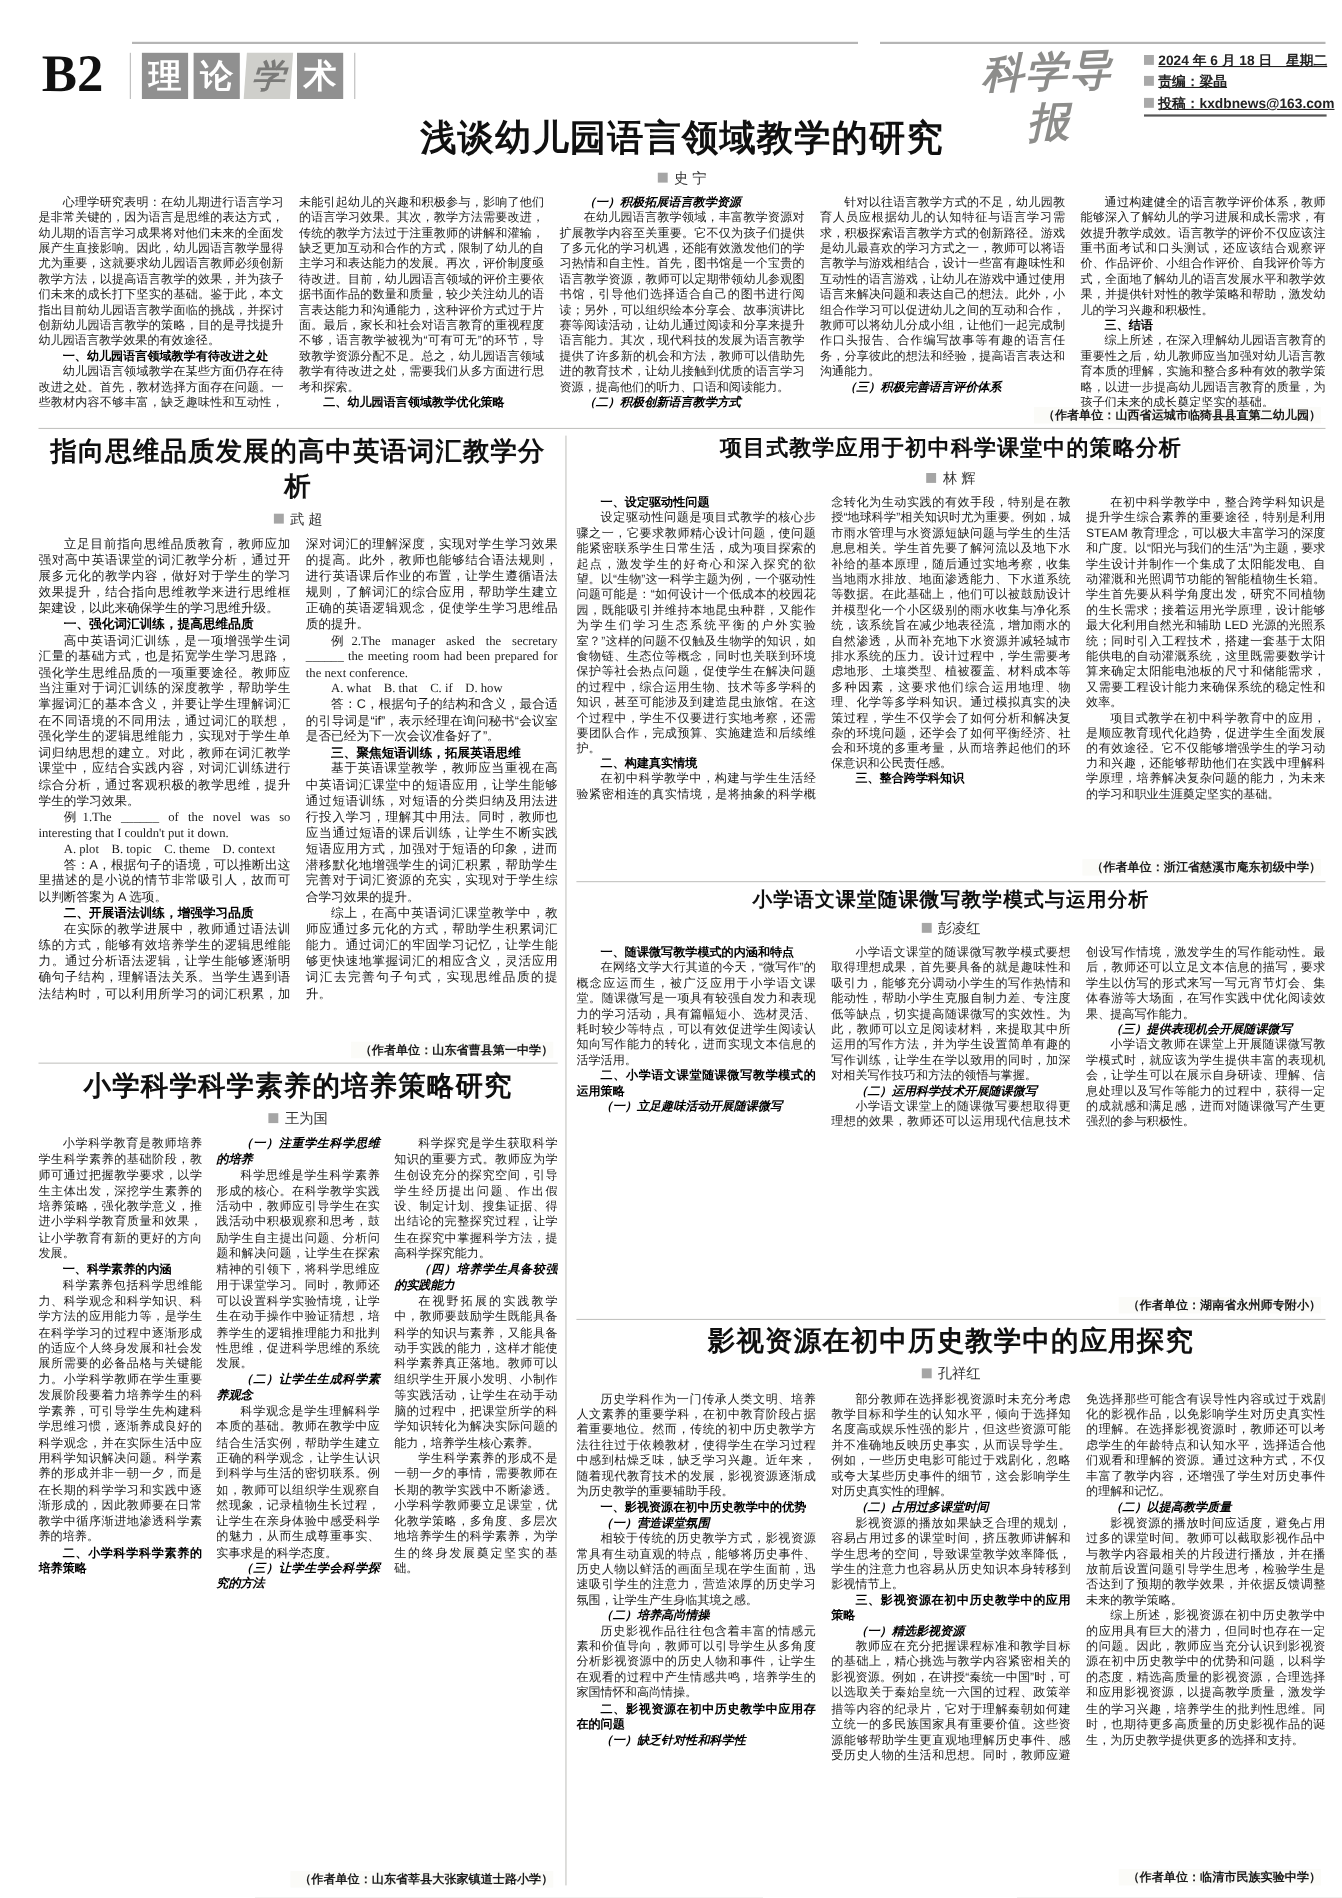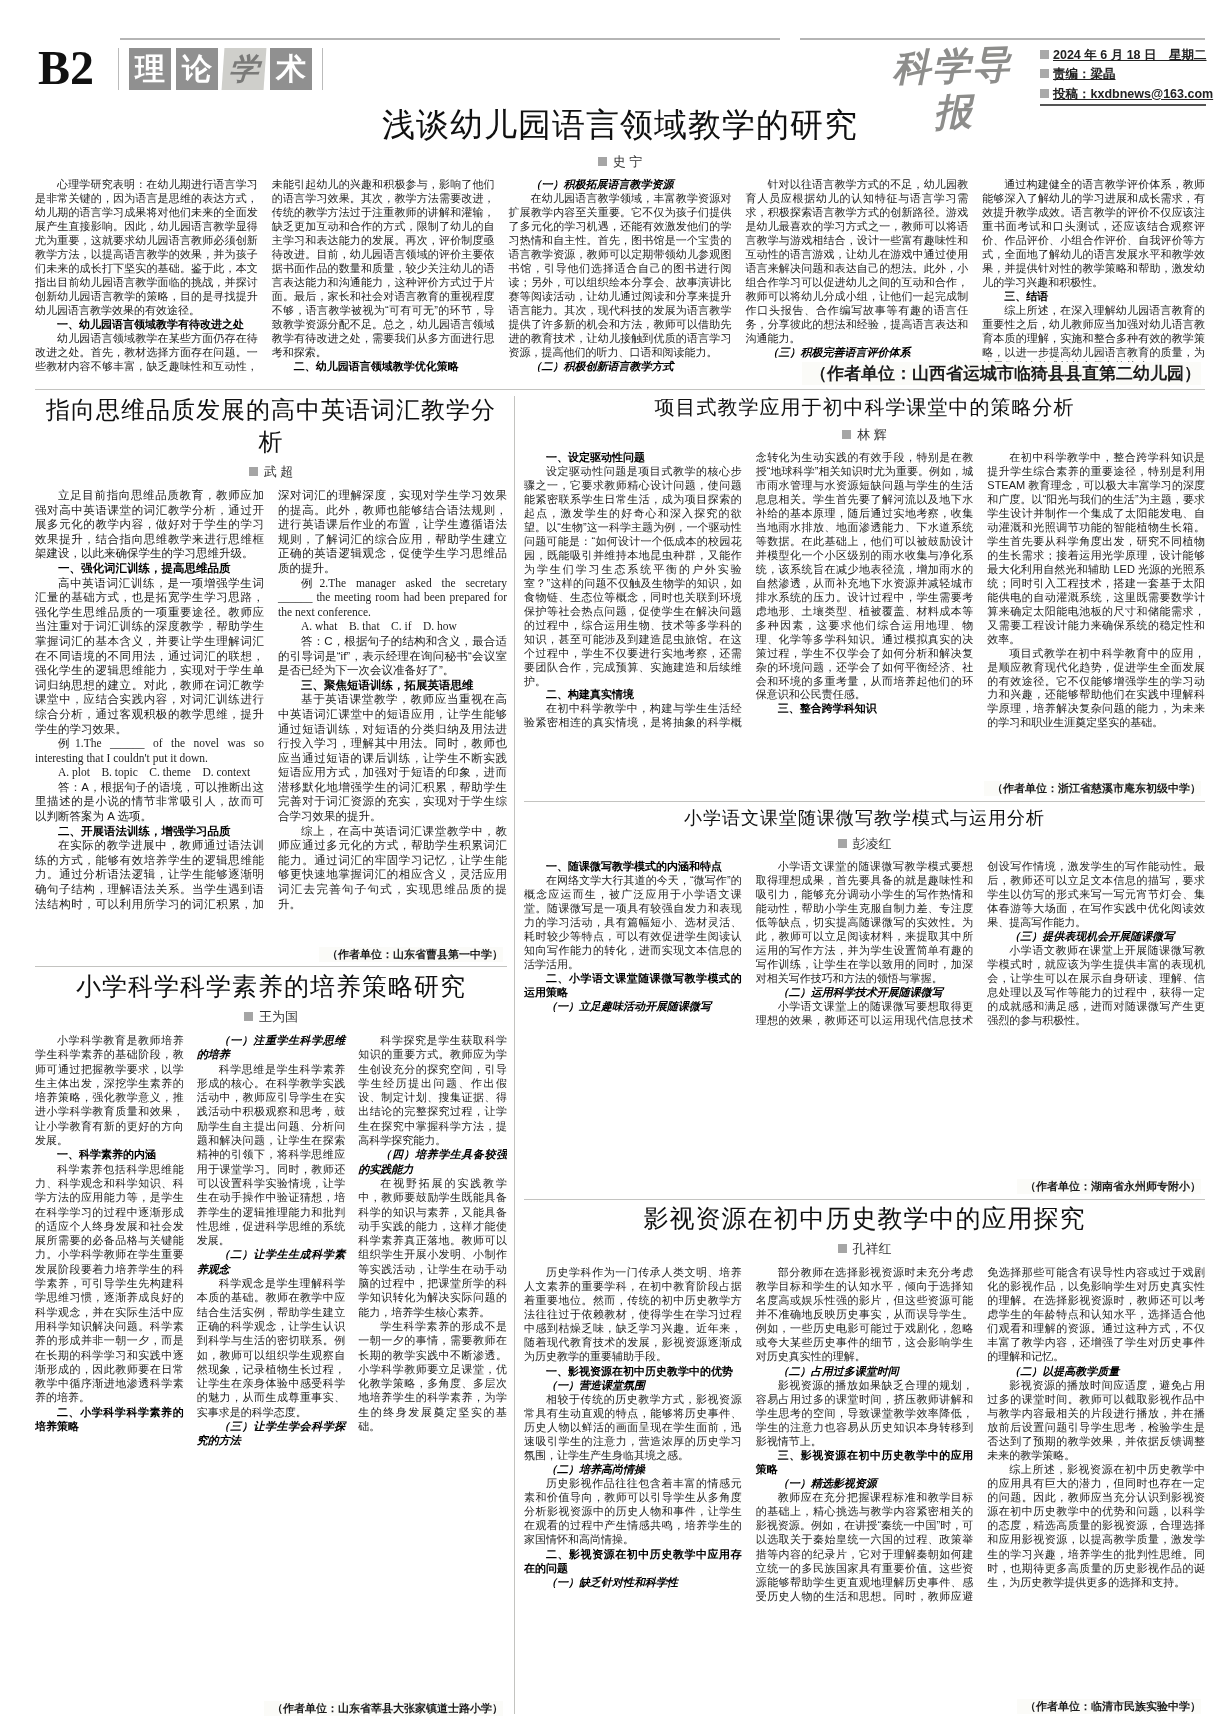--- a/index.html
+++ b/index.html
@@ -19,35 +19,35 @@
   .paper-name{position:absolute;top:44px;left:878px;width:150px;text-align:center;
         font-family:"Liberation Serif",serif;font-style:italic;font-weight:bold;
         font-size:38px;color:#8d8d8b;letter-spacing:2px;line-height:1.2;transform:rotate(-2deg);}
   .mast-info{position:absolute;top:46px;left:1040px;width:166px;font-size:12.5px;
         font-weight:bold;color:#222;line-height:1.55;text-decoration:underline;}
   .mast-info .row{white-space:nowrap;}
   .mast-info .sq{display:inline-block;width:9px;height:9px;background:#a9a9a9;margin-right:4px;}
   .mast-underline{position:absolute;top:104px;left:1040px;width:166px;height:2px;background:#555;}
   
   .art{position:absolute;}
-  .headline{text-align:center;font-weight:normal;color:#101010;letter-spacing:1px;margin:0;}
+  .headline{text-align:center;font-weight:bold;color:#101010;letter-spacing:1px;margin:0;}
   .byline{text-align:center;font-size:13px;color:#333;margin:5px 0 7px 0;}
   .byline .sq{display:inline-block;width:9px;height:9px;background:#a5a5a5;margin-right:6px;}
   .cols{text-align:justify;overflow:hidden;}
   .cols p{margin:0;text-indent:2em;}
   .cols .h1sub{font-weight:bold;color:#000;}
   .cols .h2sub{font-weight:bold;font-style:italic;font-family:"Liberation Serif",serif;color:#000;}
   .cols .example{font-family:"Liberation Serif",serif;}
   .author-unit{position:absolute;right:4px;bottom:2px;font-weight:bold;background:#fbfbf8;
         padding-left:8px;}
   
   #a0{top:103px;left:35px;width:1170px;height:284px;}
   #a0 .headline{font-size:33px;}
   #a0 .cols{column-count:5;column-gap:14px;height:212px;font-size:11px;line-height:1.27;}
-  #a0 .author-unit{font-size:17px;}
+  #a0 .author-unit{font-size:11px;}
   #a1{top:394px;left:35px;width:472px;height:570px;}
   #a1 .headline{font-size:24px;}
   #a1 .cols{column-count:2;column-gap:14px;height:498px;font-size:11.5px;line-height:1.27;}
   #a2{top:394px;left:524px;width:681px;height:404px;}
   #a2 .headline{font-size:20px;}
   #a2 .cols{column-count:3;column-gap:14px;height:332px;font-size:11px;line-height:1.27;}
   #a3{top:806px;left:524px;width:681px;height:390px;}
   #a3 .headline{font-size:18px;}
   #a3 .cols{column-count:3;column-gap:14px;height:318px;font-size:11px;line-height:1.27;}
   #a4{top:970px;left:35px;width:472px;height:748px;}

